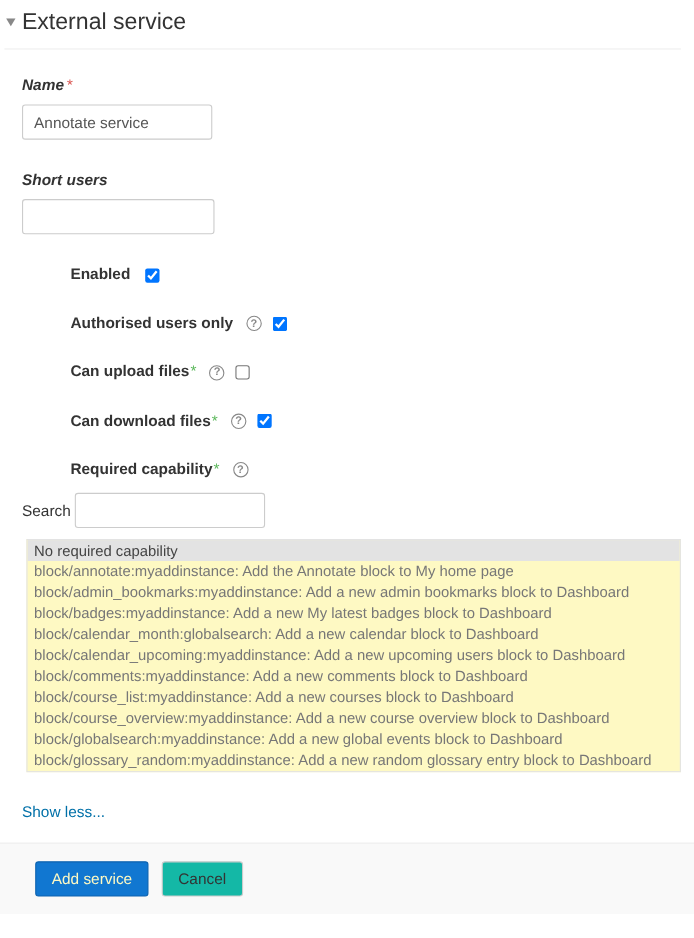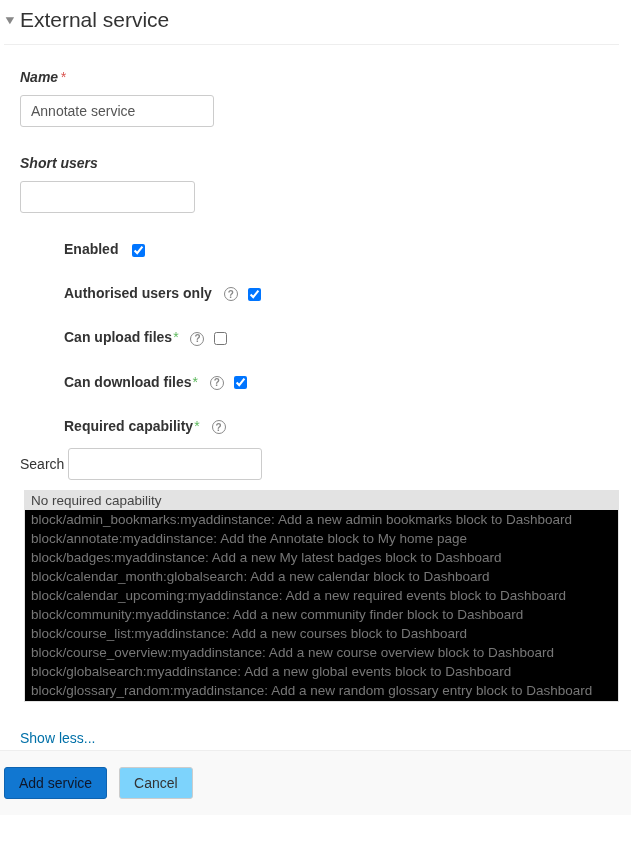--- a/index.html
+++ b/index.html
@@ -47,21 +47,21 @@
       padding-left: 44px;
     }
     .req { color: #d9534f; margin-left: 2px; font-weight: normal; }
     .req-green { color: #5cb85c; margin-left: 1px; font-weight: normal; }
     input[type="text"] {
       border: 1px solid #ccc;
       border-radius: 3px;
       padding: 6px 10px;
       font-size: 14px;
       height: 32px;
-      width: 194px;
+      width: 173px;
       color: #555;
     }
     input[type="text"].small { width: 175px; }
     input[type="checkbox"] {
       margin-left: 4px;
       vertical-align: middle;
     }
     .help-icon {
       display: inline-flex;
       align-items: center;
@@ -79,65 +79,66 @@
     }
     .search-row {
       display: flex;
       align-items: center;
       gap: 4px;
       margin: 14px 0 10px 0;
     }
     .search-row label { font-weight: normal; }
     .listbox {
       border: 1px solid #e3e3e3;
-      background: #000000;
+      background: #fef9c3;
       height: 212px;
       overflow: hidden;
       font-size: 13.5px;
       color: #777;
       margin-left: 4px;
     }
     .listbox .option {
       padding: 1px 6px;
       white-space: nowrap;
       line-height: 17px;
       cursor: default;
     }
     .listbox .option.selected {
       background: #e3e3e3;
       color: #444;
     }
     .show-less {
       color: #0070a8;
       text-decoration: none;
       display: inline-block;
-      margin: 20px 0 4px 0;
+      margin: 20px 0 20px 0;
     }
     .actions {
       background: #f9f9f9;
       border-top: 1px solid #eee;
       padding: 16px 12px;
       margin: 0 -12px 0 -20px;
       padding-left: 20px;
     }
     .btn {
       display: inline-block;
       padding: 7px 14px;
       border-radius: 3px;
       font-size: 14px;
       cursor: pointer;
       border: 1px solid transparent;
     }
     .btn-primary {
       background: #1177d1;
-      color: #0f172a;
+      color: #fef9c3;
       border-color: #0e63b0;
+      margin-left: 28px;
     }
     .btn-default {
-      background: #7dd3fc;
+      background: #14b8a6;
       color: #333;
       border-color: #ccc;
       margin-left: 8px;
     }
   </style>
 </head>
 <body>
 
 <div class="page-header">
   <span class="caret-down">▼</span>
@@ -191,26 +192,26 @@
     </span>
     <span class="help-icon">?</span>
 
     <div class="search-row">
       <label>Search</label>
       <input type="text" value="" style="">
     </div>
 
     <div class="listbox" id="capability-list">
         <div class="option selected">No required capability</div>
+        <div class="option">block/annotate:myaddinstance: Add the Annotate block to My home page</div>
         <div class="option">block/admin_bookmarks:myaddinstance: Add a new admin bookmarks block to Dashboard</div>
-        <div class="option">block/annotate:myaddinstance: Add the Annotate block to My home page</div>
         <div class="option">block/badges:myaddinstance: Add a new My latest badges block to Dashboard</div>
         <div class="option">block/calendar_month:globalsearch: Add a new calendar block to Dashboard</div>
-        <div class="option">block/calendar_upcoming:myaddinstance: Add a new required events block to Dashboard</div>
-        <div class="option">block/community:myaddinstance: Add a new community finder block to Dashboard</div>
+        <div class="option">block/calendar_upcoming:myaddinstance: Add a new upcoming users block to Dashboard</div>
+        <div class="option">block/comments:myaddinstance: Add a new comments block to Dashboard</div>
         <div class="option">block/course_list:myaddinstance: Add a new courses block to Dashboard</div>
         <div class="option">block/course_overview:myaddinstance: Add a new course overview block to Dashboard</div>
         <div class="option">block/globalsearch:myaddinstance: Add a new global events block to Dashboard</div>
         <div class="option">block/glossary_random:myaddinstance: Add a new random glossary entry block to Dashboard</div>
       </div>
   </div>
 
   <a href="#" class="show-less">Show less...</a>
 
 </div>

